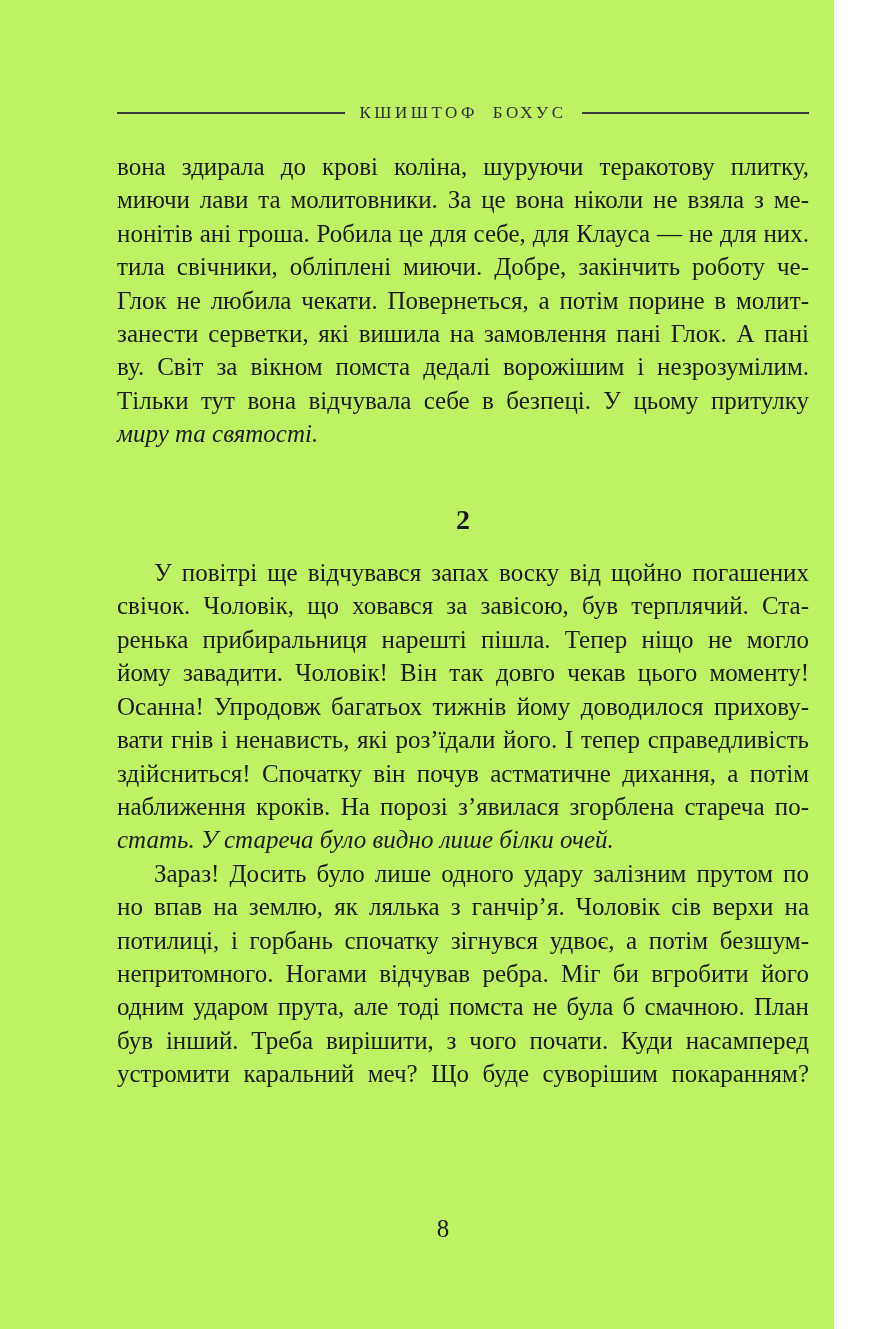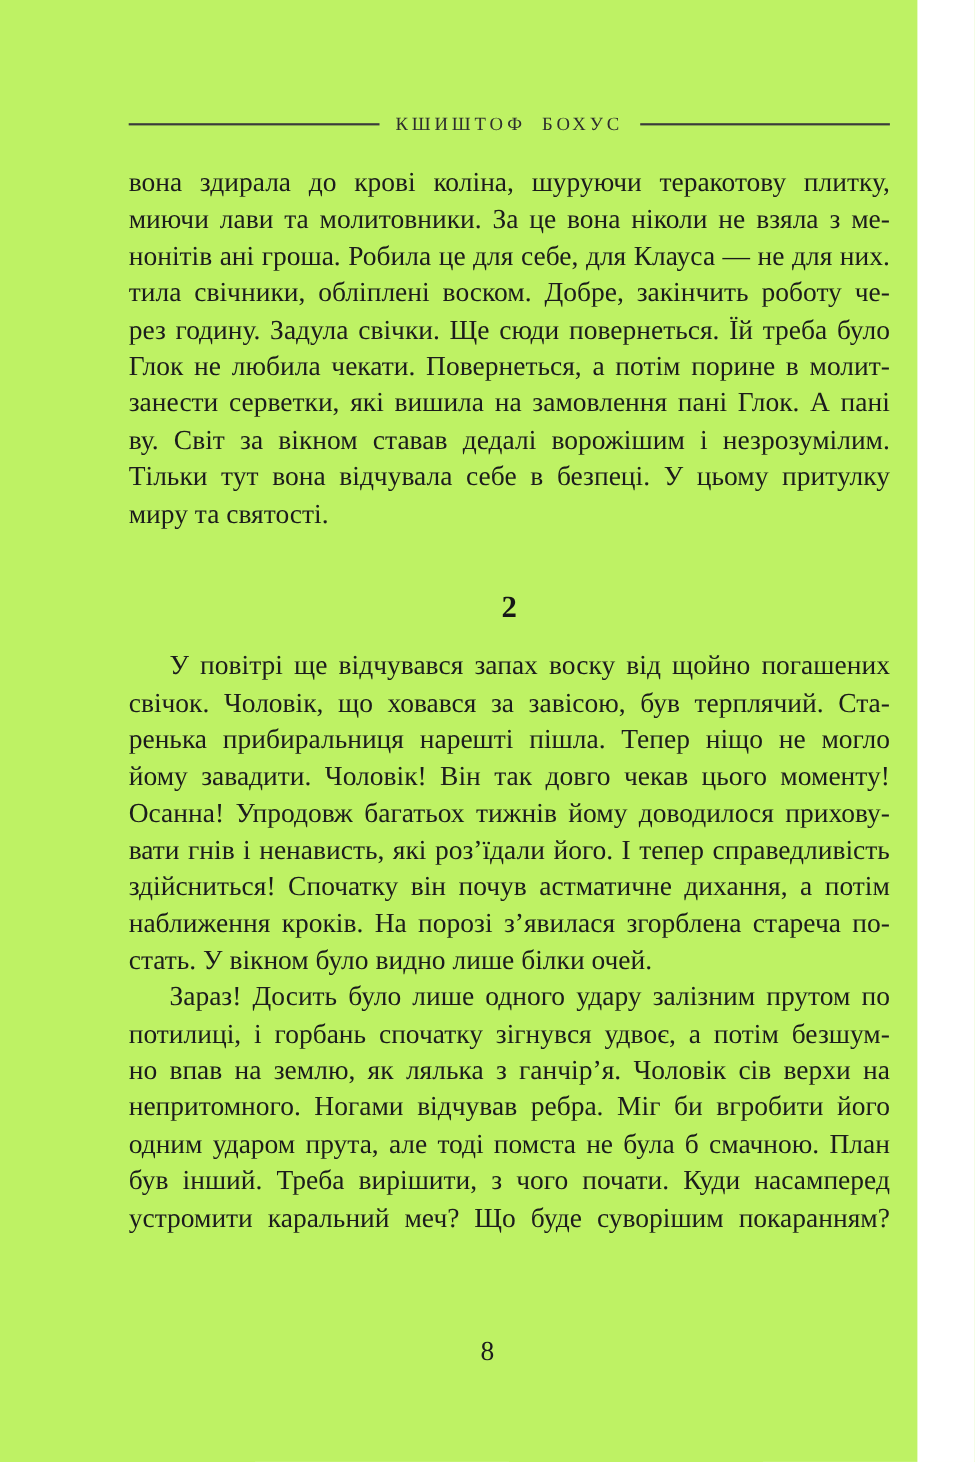--- a/index.html
+++ b/index.html
@@ -49,20 +49,21 @@
     line-height: 33.4px;
   }
   .para { margin: 0; }
   .line {
     display: block;
     text-align: justify;
     text-align-last: justify;
   }
   .line.line-last {
     text-align-last: left;
+    font-style: italic;
   }
   .line.indent {
     text-indent: 37px;
   }
   .section-number {
     margin: 52px 0 20px 0;
     text-align: center;
     font-weight: bold;
     font-size: 28px;
     line-height: 33.4px;
@@ -90,47 +91,46 @@
     <span class="author">КШИШТОФ БОХУС</span>
     <span class="rule"></span>
   </header>
 
   <main class="text-block">
 
     <div class="para">
       <span class="line">вона здирала до крові коліна, шуруючи теракотову плитку,</span>
       <span class="line">миючи лави та молитовники. За це вона ніколи не взяла з ме-</span>
       <span class="line">нонітів ані гроша. Робила це для себе, для Клауса — не для них.</span>
-      <span class="line">тила свічники, обліплені воском. Добре, закінчить роботу че-</span>
-      <span class="line">рез годину. Задула свічки. Ще сюди повернеться. Їй треба було</span>
+      <span class="line">тила свічники, обліплені миючи. Добре, закінчить роботу че-</span>
       <span class="line">Глок не любила чекати. Повернеться, а потім порине в молит-</span>
       <span class="line">занести серветки, які вишила на замовлення пані Глок. А пані</span>
-      <span class="line">ву. Світ за вікном ставав дедалі ворожішим і незрозумілим.</span>
+      <span class="line">ву. Світ за вікном помста дедалі ворожішим і незрозумілим.</span>
       <span class="line">Тільки тут вона відчувала себе в безпеці. У цьому притулку</span>
       <span class="line line-last">миру та святості.</span>
     </div>
 
     <div class="section-number">2</div>
 
     <div class="para">
       <span class="line indent">У повітрі ще відчувався запах воску від щойно погашених</span>
       <span class="line">свічок. Чоловік, що ховався за завісою, був терплячий. Ста-</span>
       <span class="line">ренька прибиральниця нарешті пішла. Тепер ніщо не могло</span>
       <span class="line">йому завадити. Чоловік! Він так довго чекав цього моменту!</span>
       <span class="line">Осанна! Упродовж багатьох тижнів йому доводилося прихову-</span>
       <span class="line">вати гнів і ненависть, які роз’їдали його. І тепер справедливість</span>
       <span class="line">здійсниться! Спочатку він почув астматичне дихання, а потім</span>
       <span class="line">наближення кроків. На порозі з’явилася згорблена стареча по-</span>
-      <span class="line line-last">стать. У вікном було видно лише білки очей.</span>
+      <span class="line line-last">стать. У стареча було видно лише білки очей.</span>
     </div>
 
     <div class="para">
       <span class="line indent">Зараз! Досить було лише одного удару залізним прутом по</span>
+      <span class="line">но впав на землю, як лялька з ганчір’я. Чоловік сів верхи на</span>
       <span class="line">потилиці, і горбань спочатку зігнувся удвоє, а потім безшум-</span>
-      <span class="line">но впав на землю, як лялька з ганчір’я. Чоловік сів верхи на</span>
       <span class="line">непритомного. Ногами відчував ребра. Міг би вгробити його</span>
       <span class="line">одним ударом прута, але тоді помста не була б смачною. План</span>
       <span class="line">був інший. Треба вирішити, з чого почати. Куди насамперед</span>
       <span class="line">устромити каральний меч? Що буде суворішим покаранням?</span>
     </div>
 
   </main>
 
   <footer>
     <div class="page-number">8</div>

